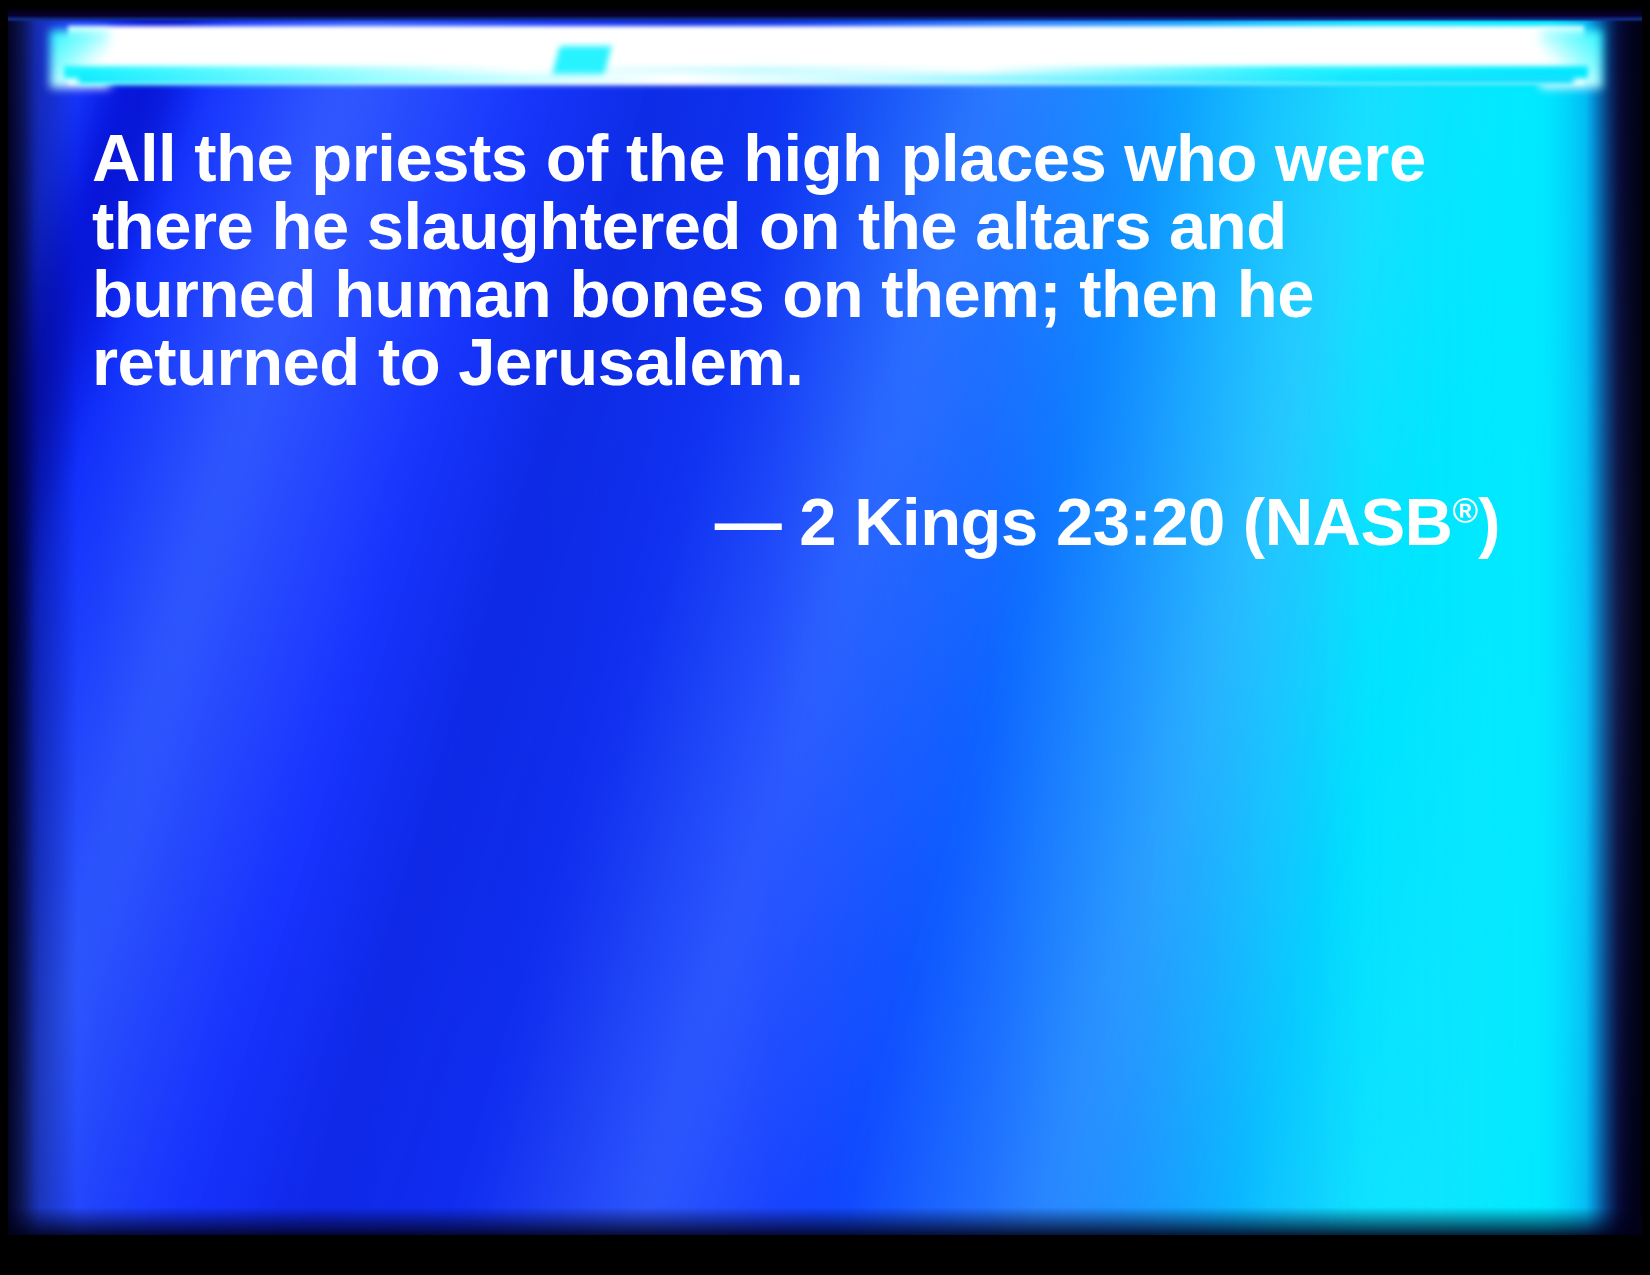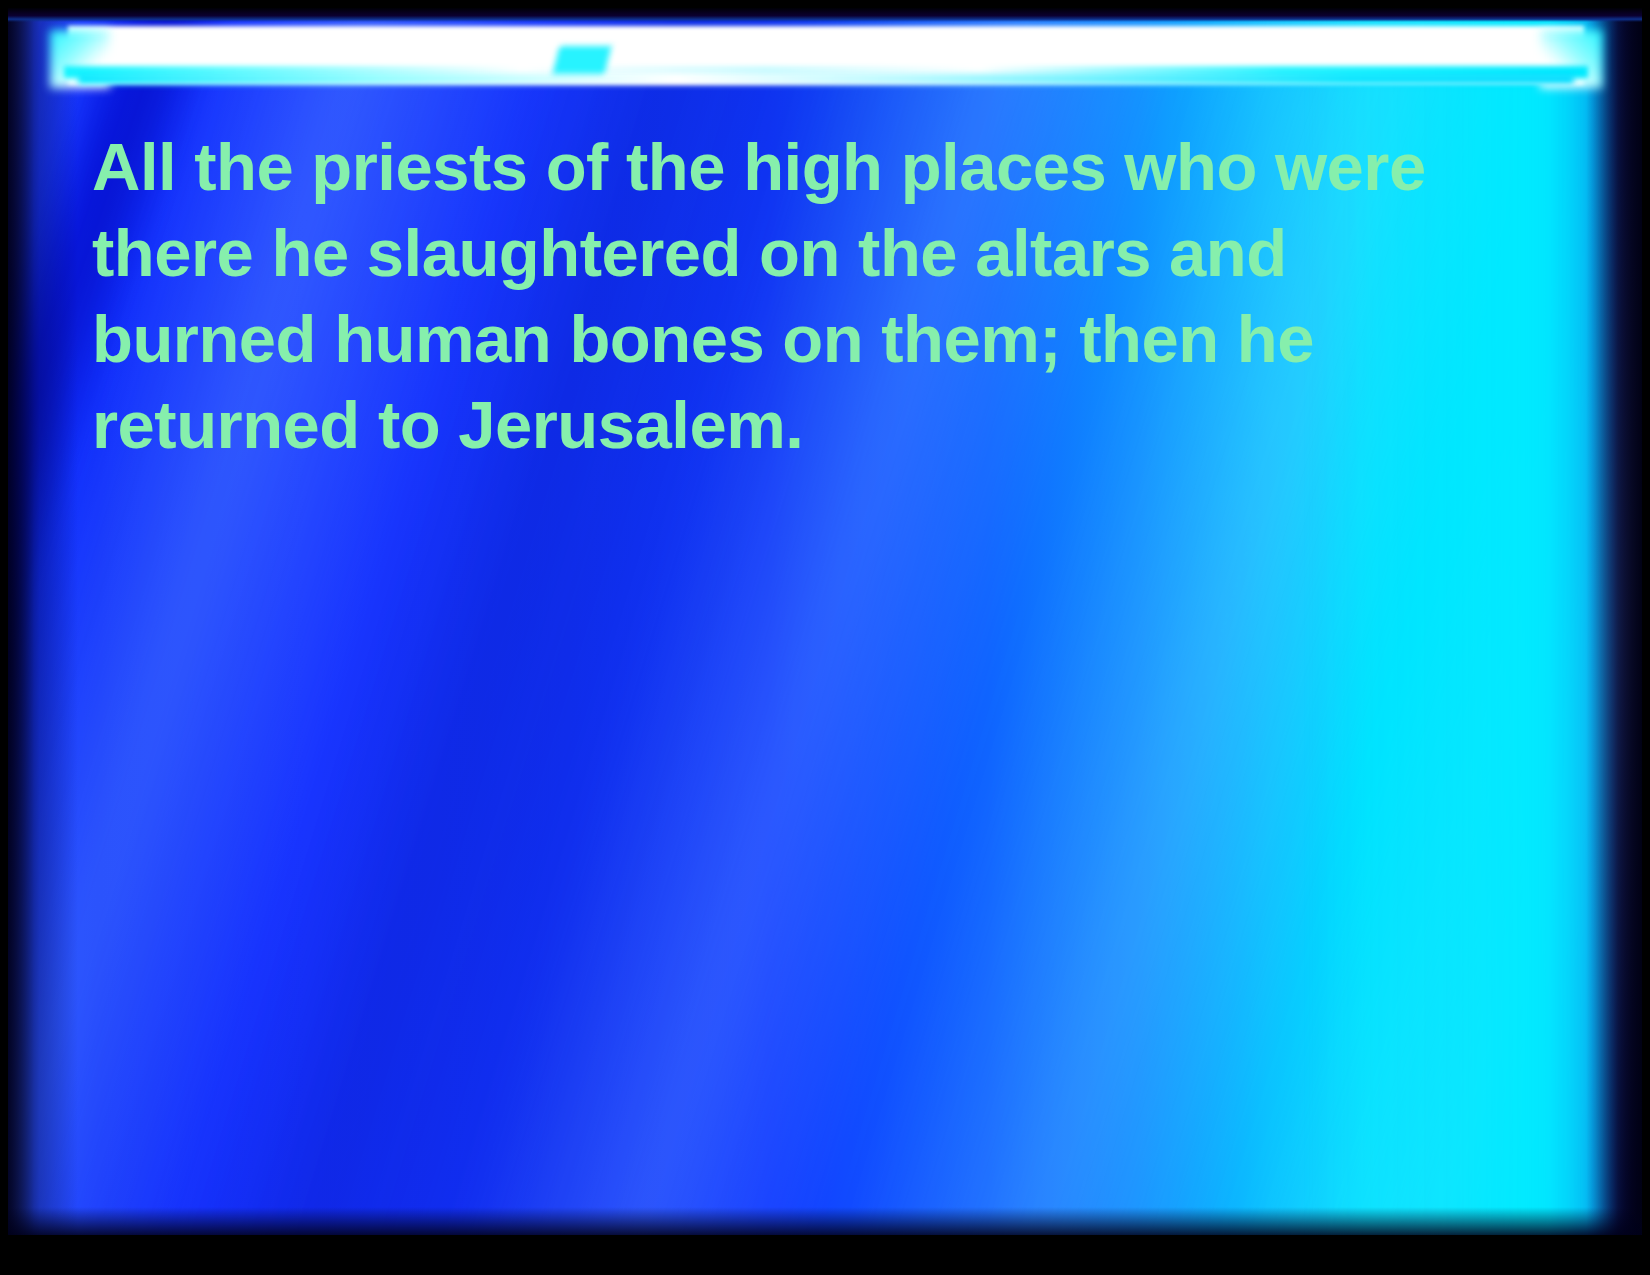--- a/index.html
+++ b/index.html
@@ -184,25 +184,25 @@
     position:absolute; left:0; right:0; top:0; height:14px;
     background:linear-gradient(180deg,#000006 0%, #0b0030 55%, #0d2f8a 80%, rgba(0,0,0,0) 100%);
   }
 
   
   .verse{
     position:absolute;
     left:84px;
     top:116px;
     width:1420px;
-    color:#86efac;
+    color:#ffffff;
     font-family:"Liberation Sans", sans-serif;
     font-weight:bold;
     font-size:67px;
-    line-height:86px;
+    line-height:68px;
     letter-spacing:-0.5px;
     white-space:pre-line;
     text-align:left;
   }
 
   .attribution{
     position:absolute;
     left:84px;
     top:460px;
     width:1408px;
@@ -240,15 +240,18 @@
     <div class="top-hairline"></div>
     <div class="top-band"></div>
     <div class="top-band-leftbevel"></div>
     <div class="top-band-rightbevel"></div>
     <div class="top-band-cyanline"></div>
     <div class="top-band-lowglow"></div>
     <div class="top-band-notch"></div>
 
     <div class="verse">All the priests of the high places who were there he slaughtered on the altars and burned human bones on them; then he returned to Jerusalem.</div>
 
+    <div class="attribution">
+      <span>— 2 Kings 23:20 (NASB</span><span class="reg">®</span><span>)</span>
+    </div>
 
   </div>
 </div>
 
 </body></html>

